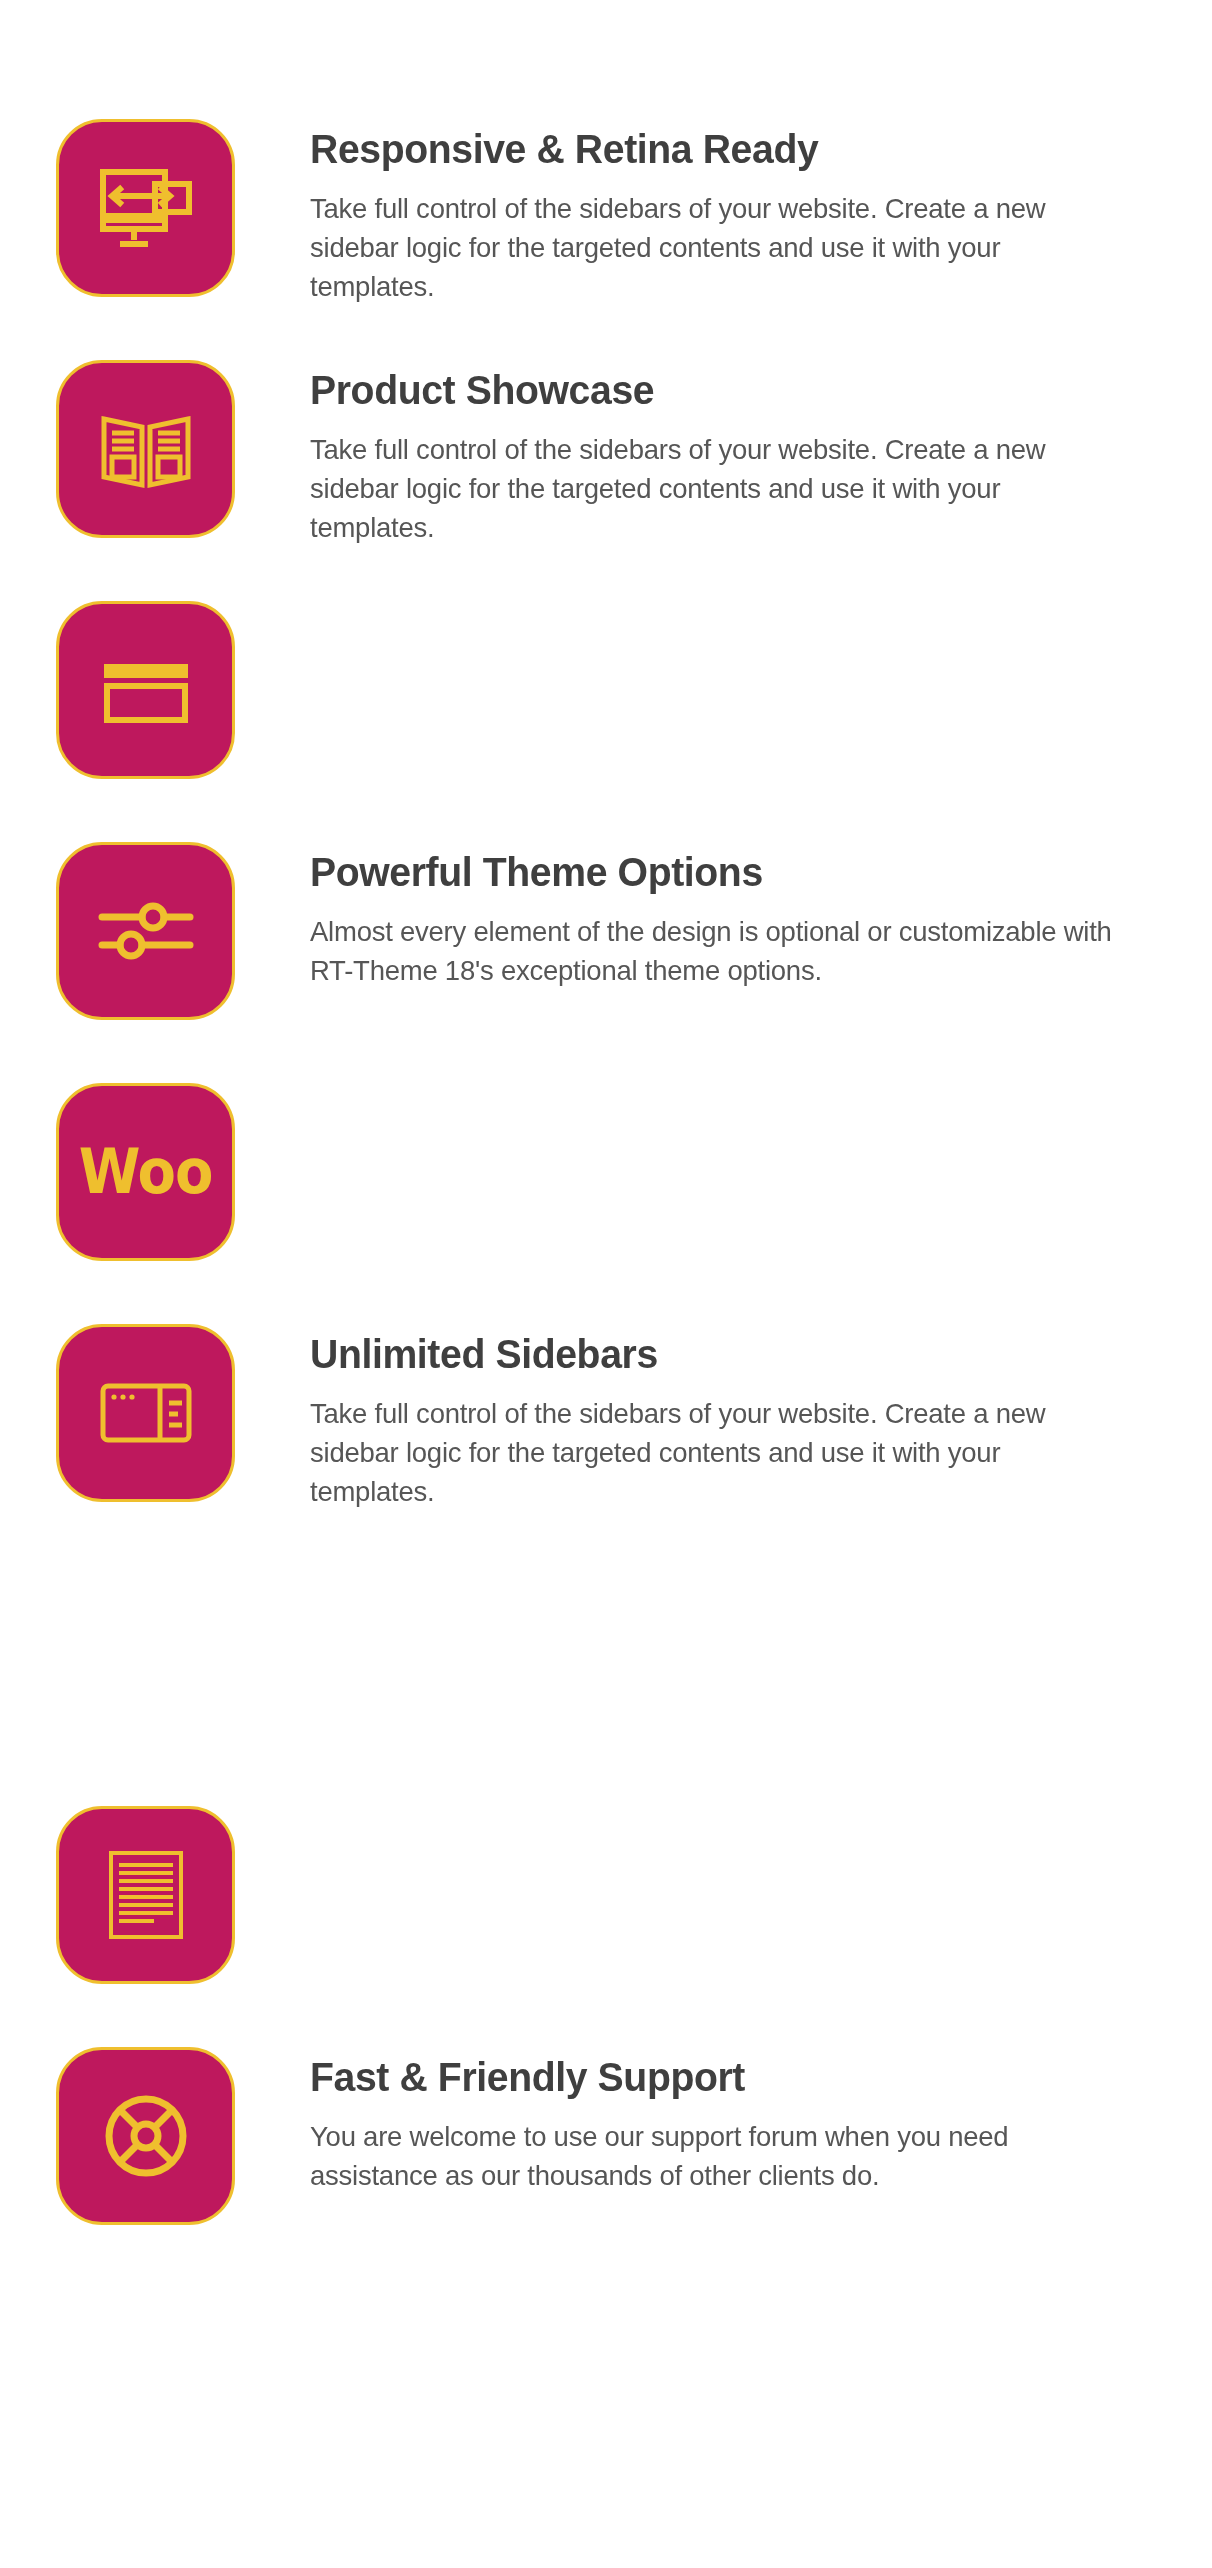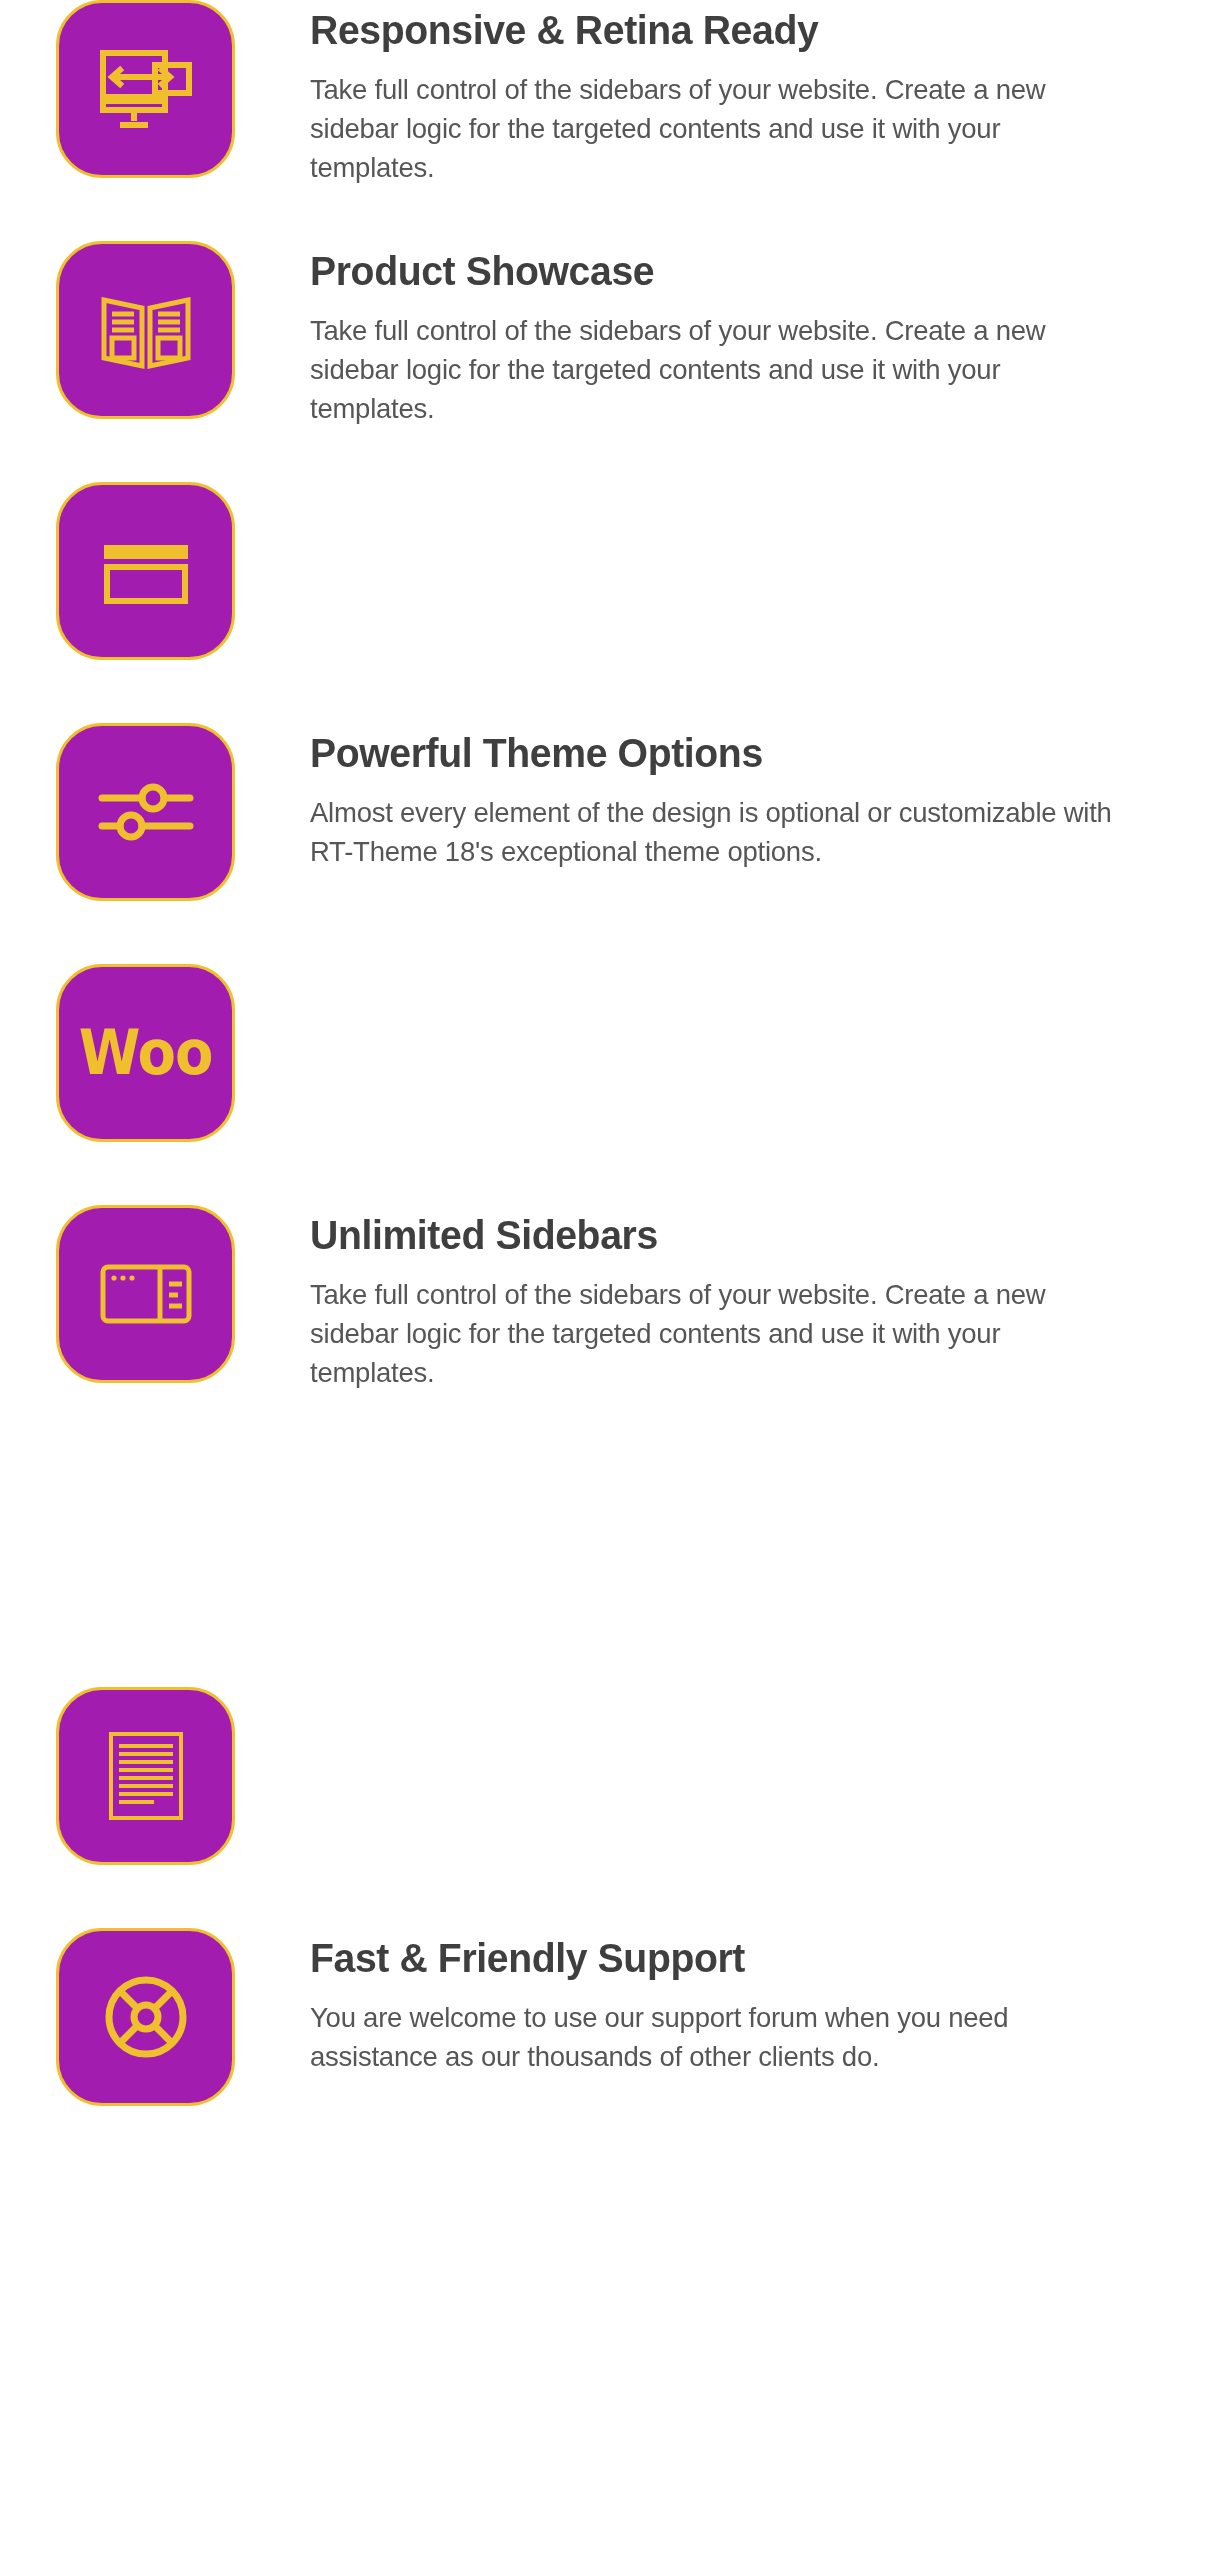--- a/index.html
+++ b/index.html
@@ -11,40 +11,41 @@
     width: 1212px;
     height: 2568px;
     font-family: "Liberation Sans", "DejaVu Sans", sans-serif;
     -webkit-font-smoothing: antialiased;
     overflow: hidden;
   }
 
   #feature-list {
     position: relative;
     width: 1212px;
+    padding-top: 119px;
     box-sizing: border-box;
   }
 
   .feature-row {
     position: relative;
     height: 241px;
     display: flex;
     align-items: flex-start;
   }
 
   .icon-frame {
     position: relative;
     flex: 0 0 auto;
     width: 179px;
     height: 178px;
     margin-left: 56px;
     border: 3px solid #efbf2e;
     border-radius: 46px;
     box-sizing: border-box;
-    background: #a21caf;
+    background: #be185d;
     display: flex;
     align-items: center;
     justify-content: center;
   }
   .icon-frame svg {
     display: block;
     width: 104px;
     height: 104px;
   }
   .icon-frame .woo-glyph {

